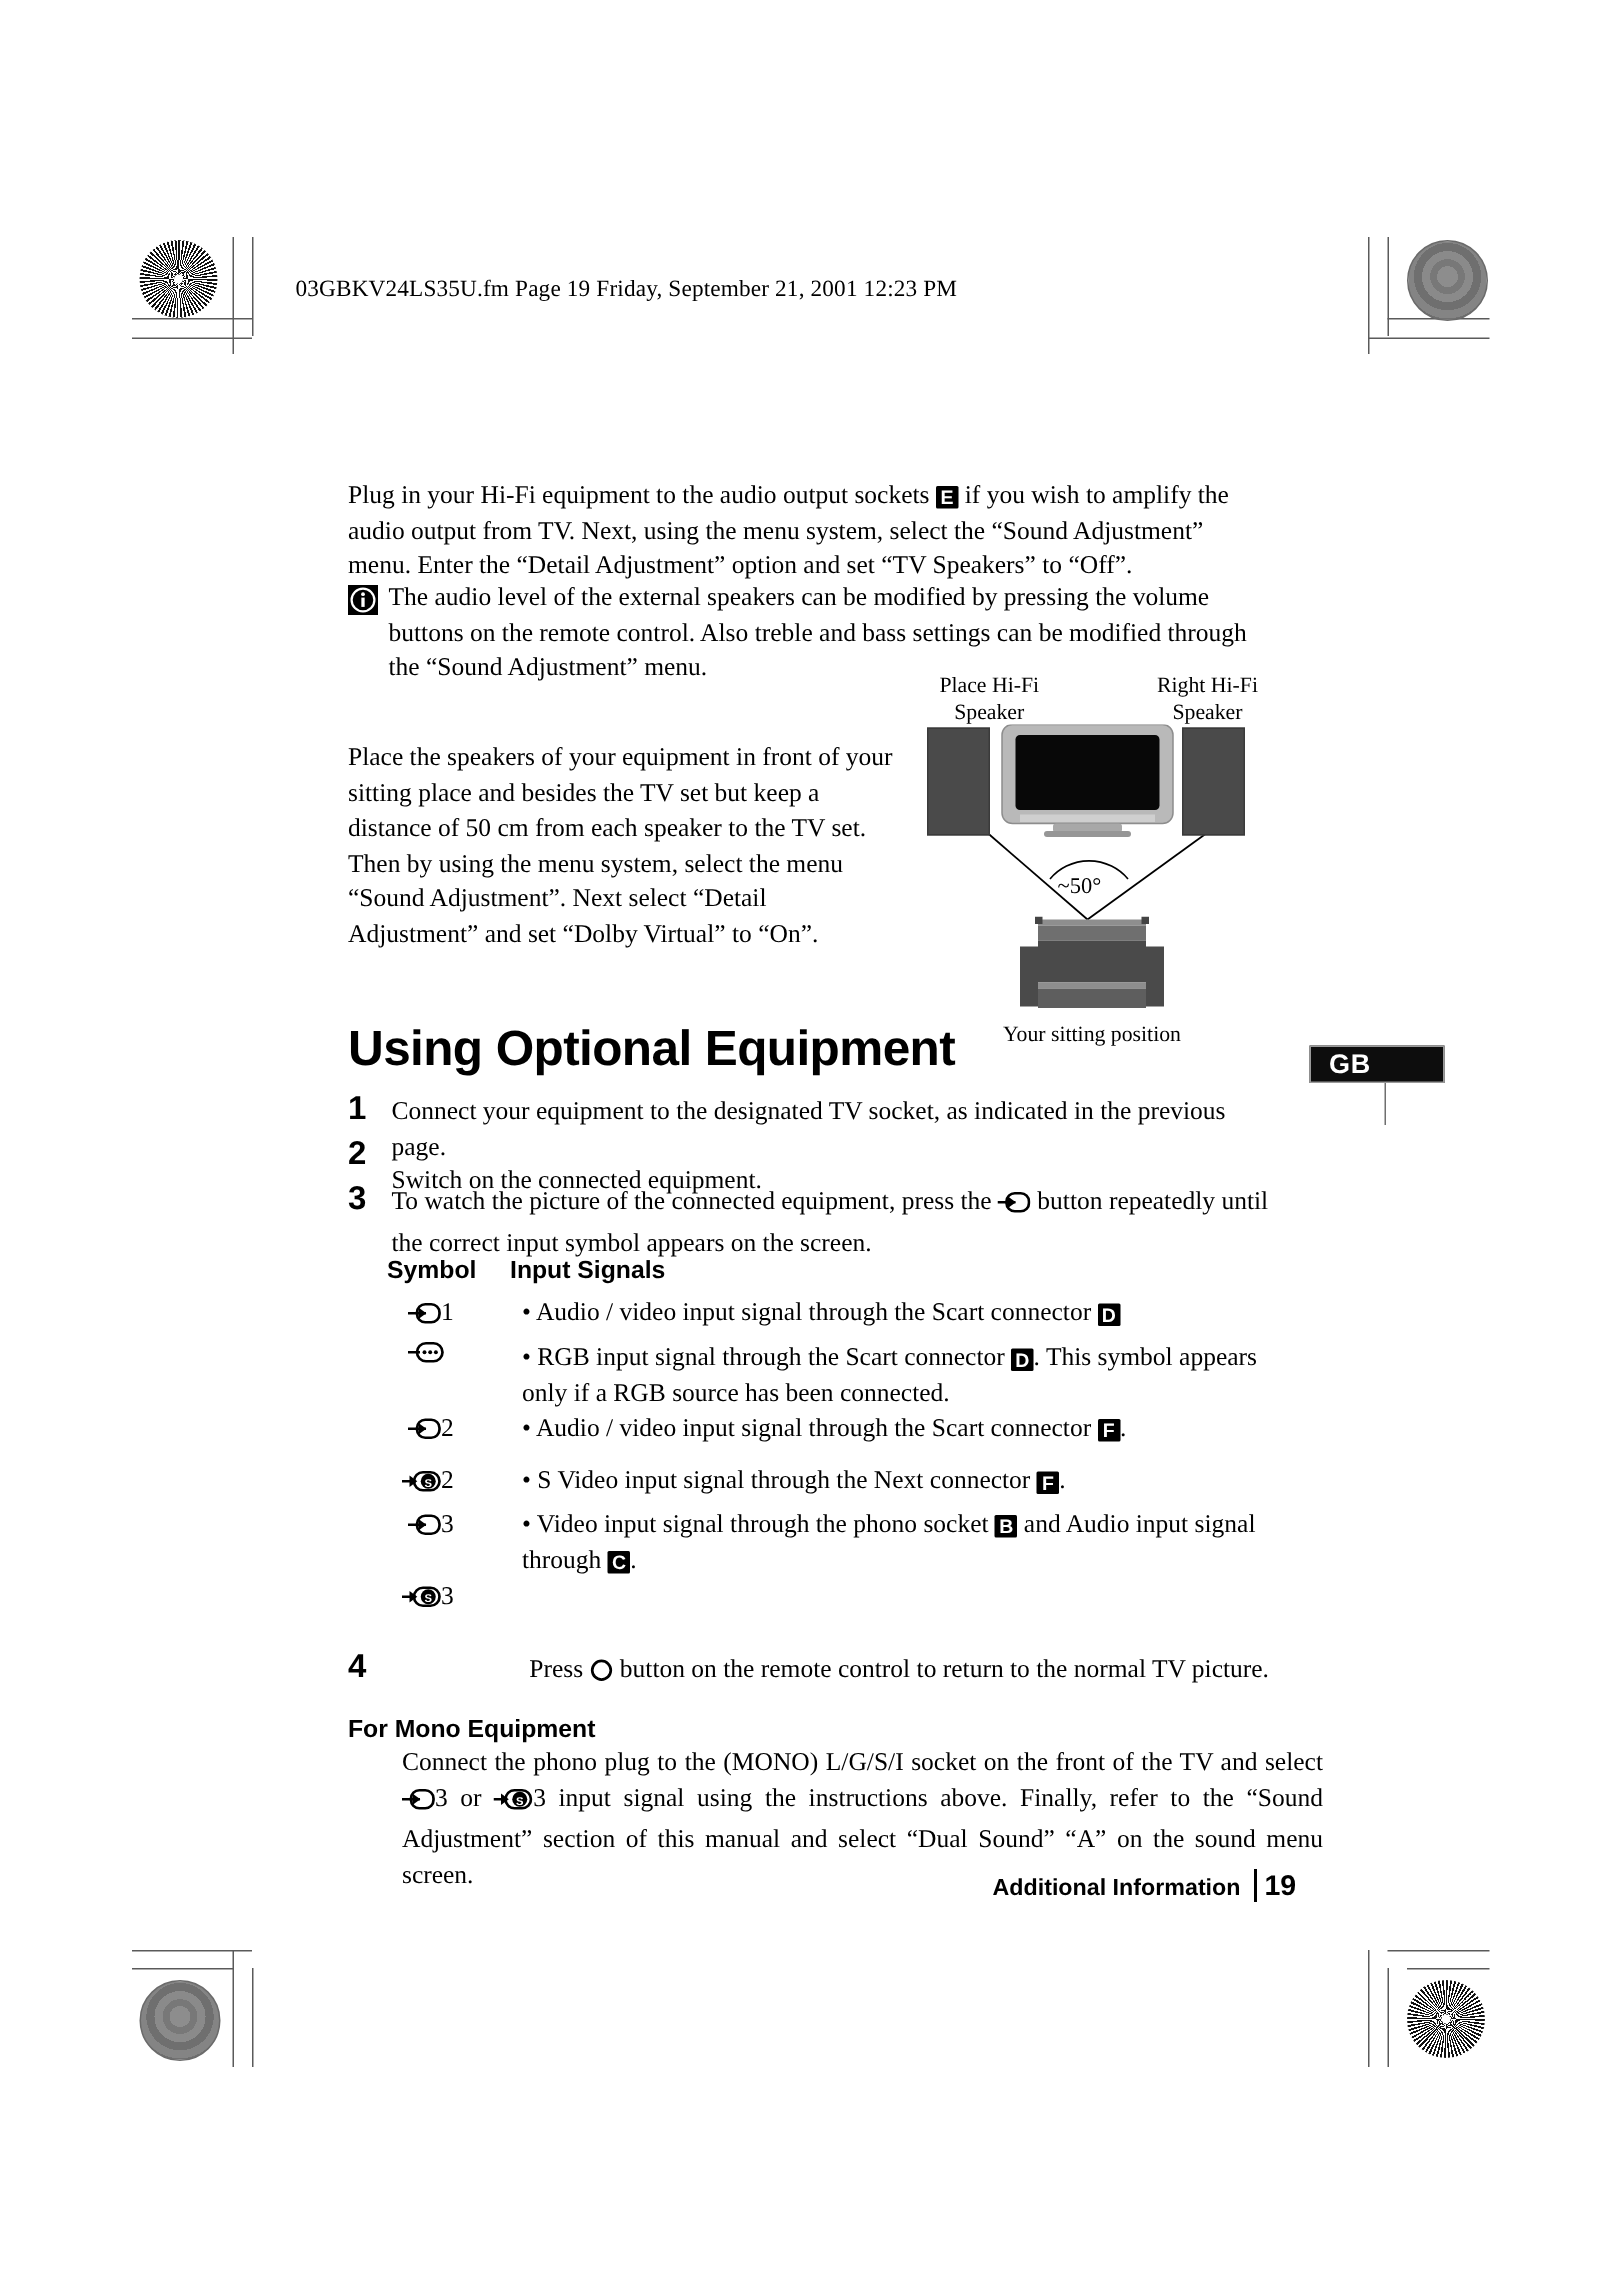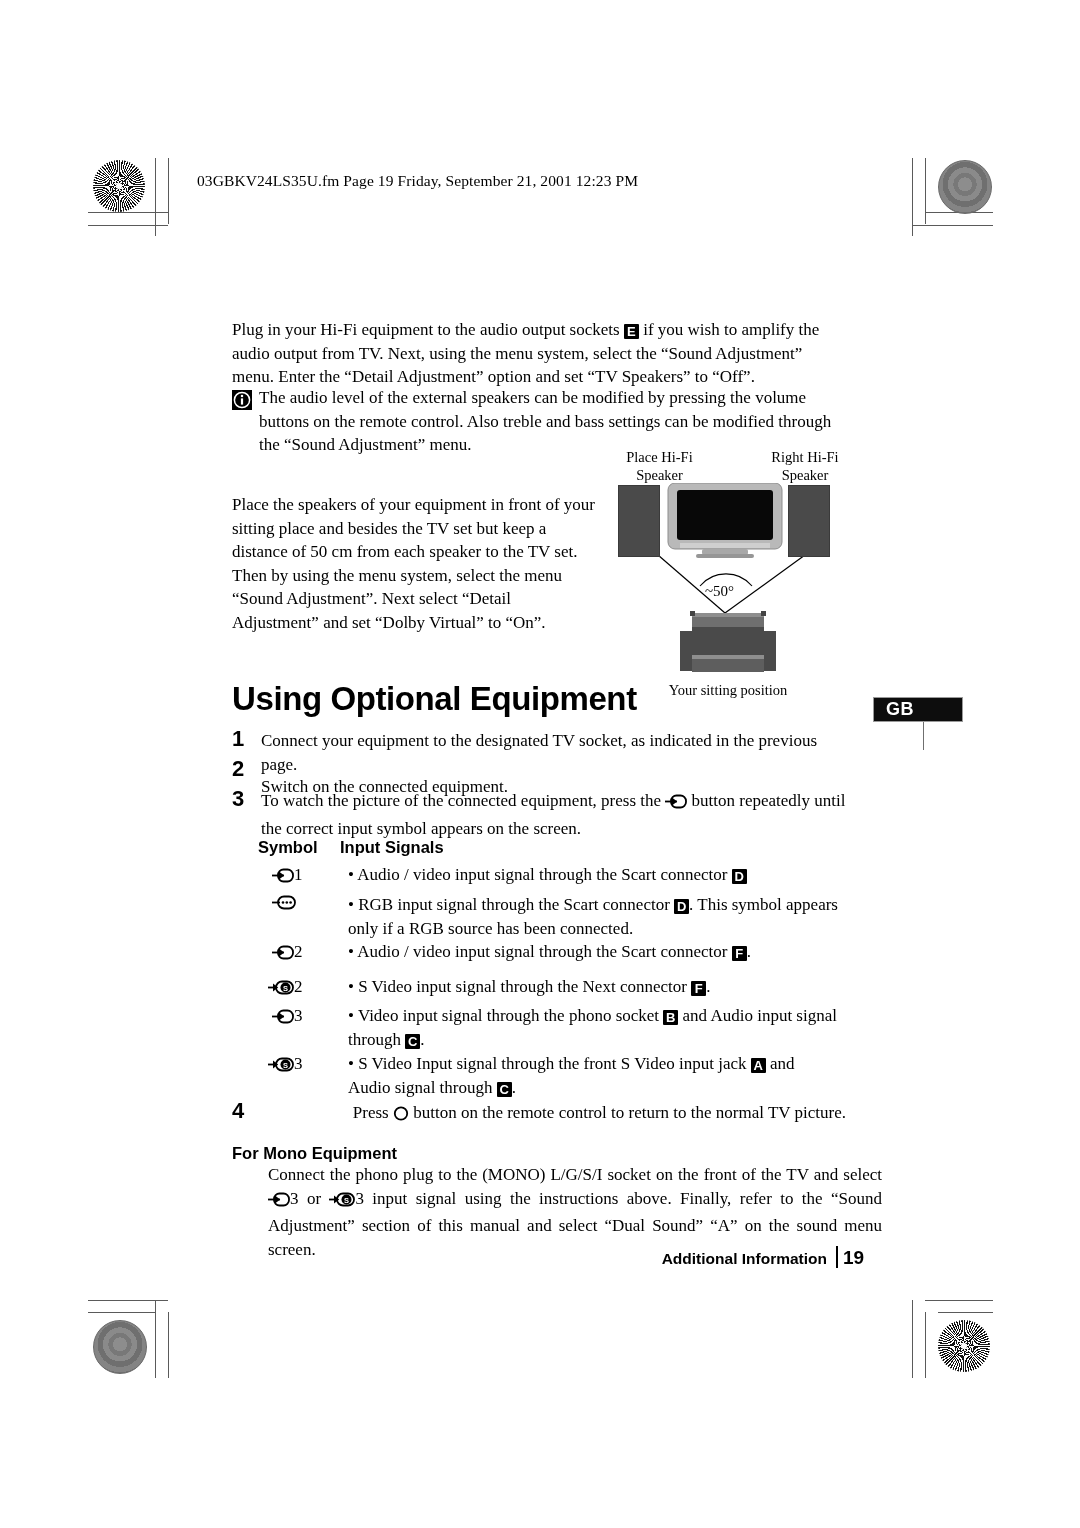--- a/index.html
+++ b/index.html
@@ -45,21 +45,21 @@
     position: absolute;
     width: 52px; height: 52px;
     border-radius: 50%;
     background: radial-gradient(circle at 50% 45%, #8d8d8d 0 18%, #787878 18% 30%, #8a8a8a 30% 44%, #6f6f6f 44% 58%, #848484 58% 72%, #717171 72% 86%, #888888 86% 100%);
     border: 1px solid #6a6a6a;
   }
 
   
   .slug {
     position: absolute;
-    left: 197px; top: 172px;
+    left: 197px; top: 184px;
     font-family: "Liberation Serif", serif;
     font-size: 15.5px;
     letter-spacing: 0.1px;
     white-space: nowrap;
   }
 
   h2.sec-head {
     position: absolute;
     margin: 0;
     font-family: "Liberation Sans", sans-serif;
@@ -403,23 +403,20 @@
   <div class="symcell" style="left:268px; top:1052px;">
     <span style="display:inline-block; vertical-align:-4px;">
       <svg width="26" height="17" viewBox="0 0 26 17" aria-hidden="true">
         <rect x="8" y="2.5" width="17" height="12" rx="6" fill="none" stroke="#000" stroke-width="1.8"></rect>
         <line x1="0" y1="8.5" x2="9" y2="8.5" stroke="#000" stroke-width="1.8"></line>
         <path d="M 5 4.6 L 10.2 8.5 L 5 12.4 Z" fill="#000"></path>
         <circle cx="17.5" cy="8.5" r="5" fill="#000"></circle>
         <text x="17.5" y="12" font-family="Liberation Sans, sans-serif" font-size="7.5" font-weight="bold" fill="#fff" text-anchor="middle">S</text>
       </svg>
     </span><span class="body-text" style="position:static;">3</span>
-  </div>
-  <div class="body-text" style="left:348px; top:1052px; width:480px;">
-    <span>• S Video Input signal through the front S Video input jack </span><span class="boxletter">A</span><span> and Audio signal through </span><span class="boxletter">C</span><span>.</span>
   </div>
 
   <div class="stepnum" style="left:232px; top:1098px;">4</div>
   <div class="body-text" style="left:261px; top:1101px; width:585px;text-align:right;">
     <span>Press</span>
     <span style="display:inline-block; vertical-align:-3px;">
       <svg width="16" height="16" viewBox="0 0 16 16" aria-hidden="true">
         <circle cx="8" cy="8.5" r="6.2" fill="none" stroke="#000" stroke-width="1.8"></circle>
       </svg>
     </span>

